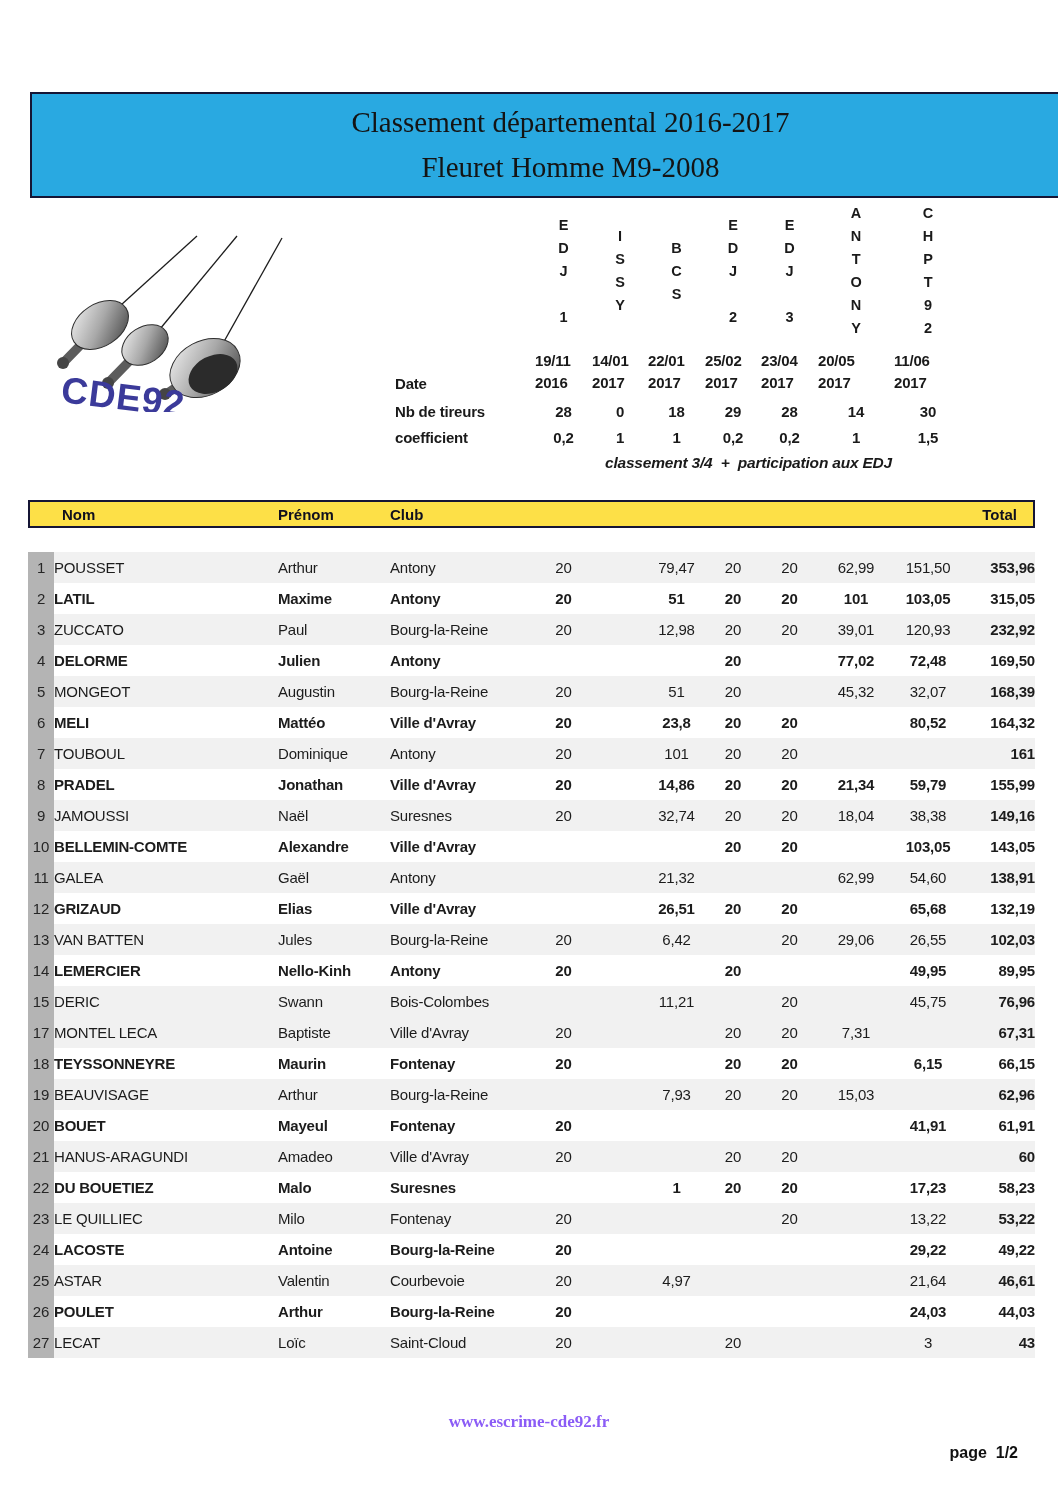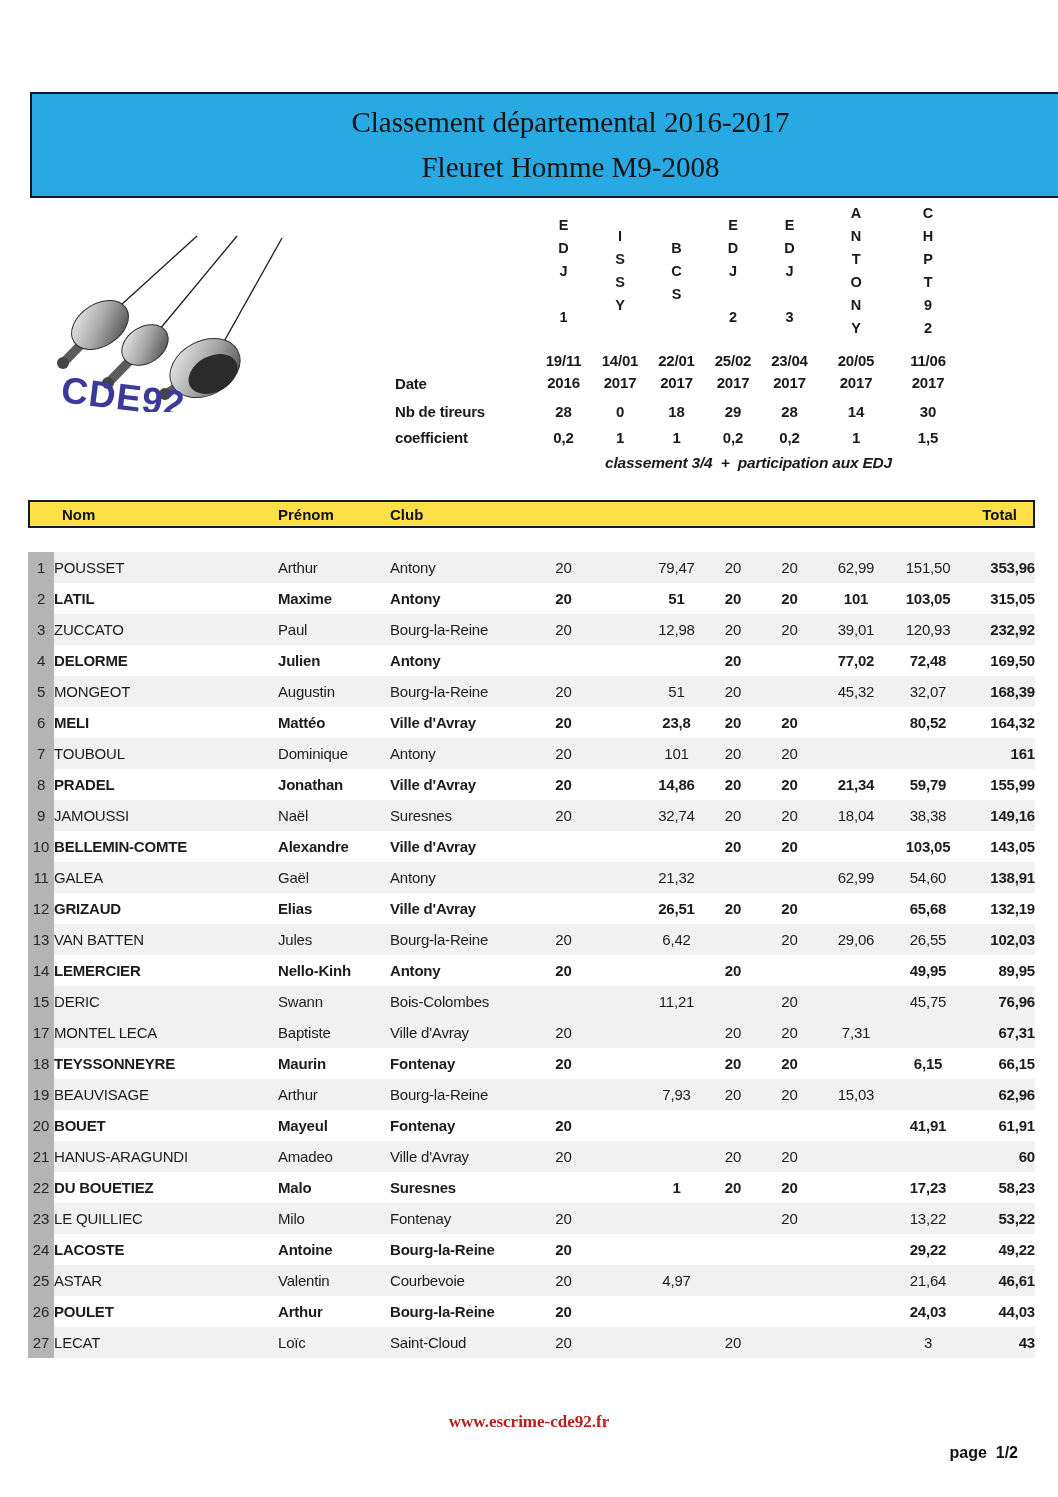--- a/index.html
+++ b/index.html
@@ -17,21 +17,21 @@
 
   
   .info{position:absolute;left:28px;top:200px;width:1007px;display:grid;
     grid-template-columns:507px 57px 56px 57px 56px 57px 76px 68px 73px;
     grid-template-rows:142px 56px 26px 26px 26px;
     font-size:15px;letter-spacing:-0.2px;}
   .stack{grid-row:1;display:flex;flex-direction:column;justify-content:center;align-items:center;}
   .stack div{height:23px;line-height:23px;font-weight:700;font-size:14.5px;}
   .ilabel{grid-column:1;padding-left:367px;font-weight:700;display:flex;align-items:center;}
   .ilabel.bottom{align-items:flex-end;padding-bottom:6px;}
-  .datecell{grid-row:2;align-self:end;text-align:center;line-height:22px;padding-bottom:4px;font-weight:700;}
+  .datecell{grid-row:2;align-self:end;text-align:left;line-height:22px;padding-bottom:4px;font-weight:700;}
   .valcell{text-align:right;font-weight:700;display:flex;align-items:center;justify-content:center;}
   .note{grid-row:5;grid-column:2 / span 7;text-align:center;font-weight:700;font-style:italic;
         font-size:15.5px;white-space:pre;display:flex;align-items:center;justify-content:center;}
 
   
   .hdr-bar{position:absolute;left:28px;top:500px;width:1003px;height:24px;background:#fde047;
     border:2px solid #151535;font-weight:700;font-size:15px;color:#10101e;}
   .hdr-bar span{position:absolute;top:50%;transform:translateY(-50%);}
   .h-nom{left:32px;}.h-prenom{left:248px;}.h-club{left:360px;}
   .h-total{right:16px;}
@@ -45,21 +45,21 @@
   tr.even{background:#ffffff;font-weight:700;}
   td.rankc{background:#b4b4b4;text-align:center;font-weight:400;color:#262626;}
   td.nom{padding-left:8px;}
   td.num{text-align:center;}
   td.total{text-align:right;padding-right:16px;font-weight:700;}
   .c0{width:26px}.c1{width:224px}.c2{width:112px}.c3{width:145px}.c4{width:57px}.c5{width:56px}
   .c6{width:57px}.c7{width:56px}.c8{width:57px}.c9{width:76px}.c10{width:68px}.c11{width:73px}
 
   
   .footer{position:absolute;left:0;top:1410px;width:1058px;text-align:center;
-    font-family:"Liberation Serif",serif;font-weight:700;font-size:17px;color:#b91c1c;line-height:23px;}
+    font-family:"Liberation Serif",serif;font-weight:700;font-size:17px;color:#8b5cf6;line-height:23px;}
   .pagenum{position:absolute;right:40px;top:1444px;font-weight:700;font-size:16px;color:#111;white-space:pre;}
 </style>
 </head>
 <body>
 
 <div id="page">
 
   <div class="title-box">
     <div>Classement départemental 2016-2017</div>
     <div>Fleuret Homme M9-2008</div>

